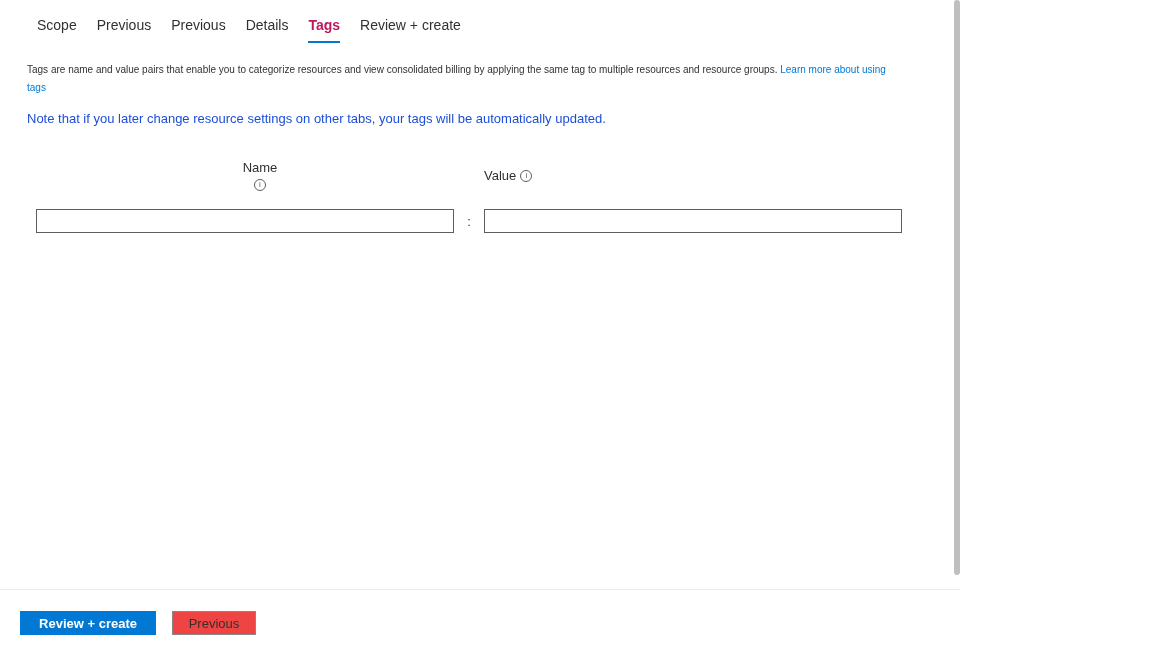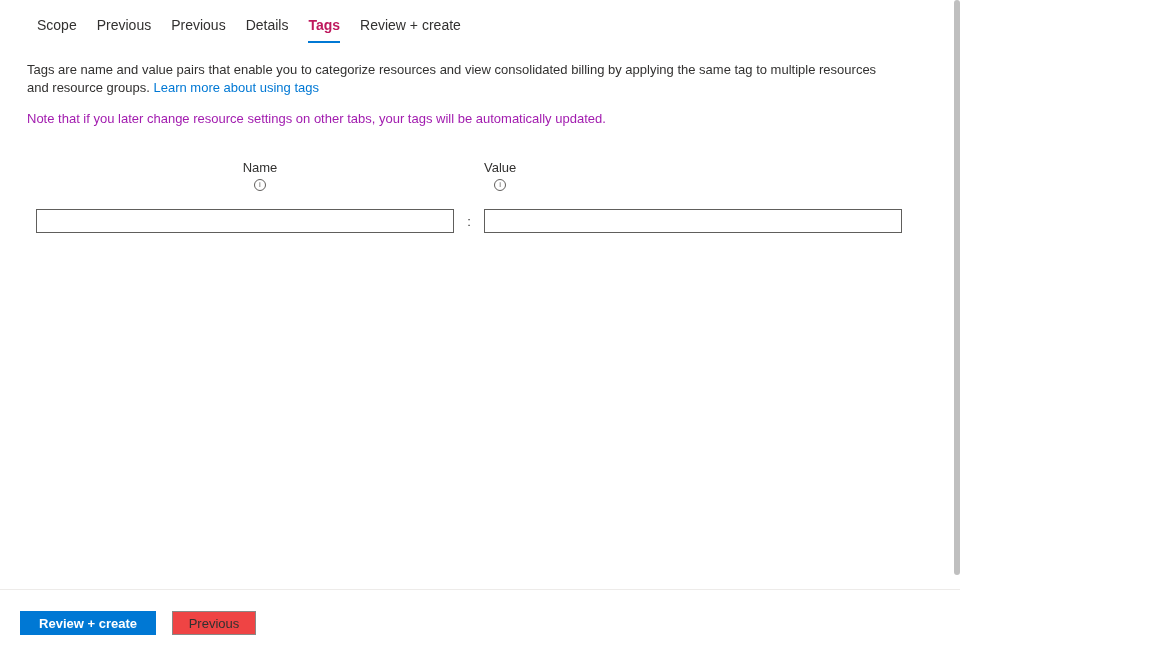--- a/index.html
+++ b/index.html
@@ -44,33 +44,33 @@
       position: absolute;
       bottom: 0;
       left: 10px;
       right: 10px;
       height: 2px;
       background: #0078d4;
     }
     .description {
       padding: 18px 0 0 27px;
       max-width: 900px;
-      font-size: 13px;
+      font-size: 10px;
       line-height: 18px;
       color: #323130;
     }
     .description a {
       color: #0078d4;
       text-decoration: none;
       cursor: pointer;
     }
     .note {
       padding: 14px 0 0 27px;
       font-size: 13px;
-      color: #a21caf;
+      color: #1d4ed8;
     }
     .form-area {
       padding: 34px 0 0 36px;
     }
     .field-headers {
       display: flex;
       align-items: center;
     }
     .field-header {
       font-size: 13px;
@@ -78,21 +78,20 @@
       display: flex;
       align-items: center;
       gap: 4px;
     }
     .name-header {
       width: 448px;
       flex-direction: column;
     }
     .value-header {
       margin-left: 0;
-      flex-direction: column;
     }
     .info-icon {
       display: inline-flex;
       align-items: center;
       justify-content: center;
       width: 12px;
       height: 12px;
       border: 1px solid #605e5c;
       border-radius: 50%;
       font-size: 8px;

